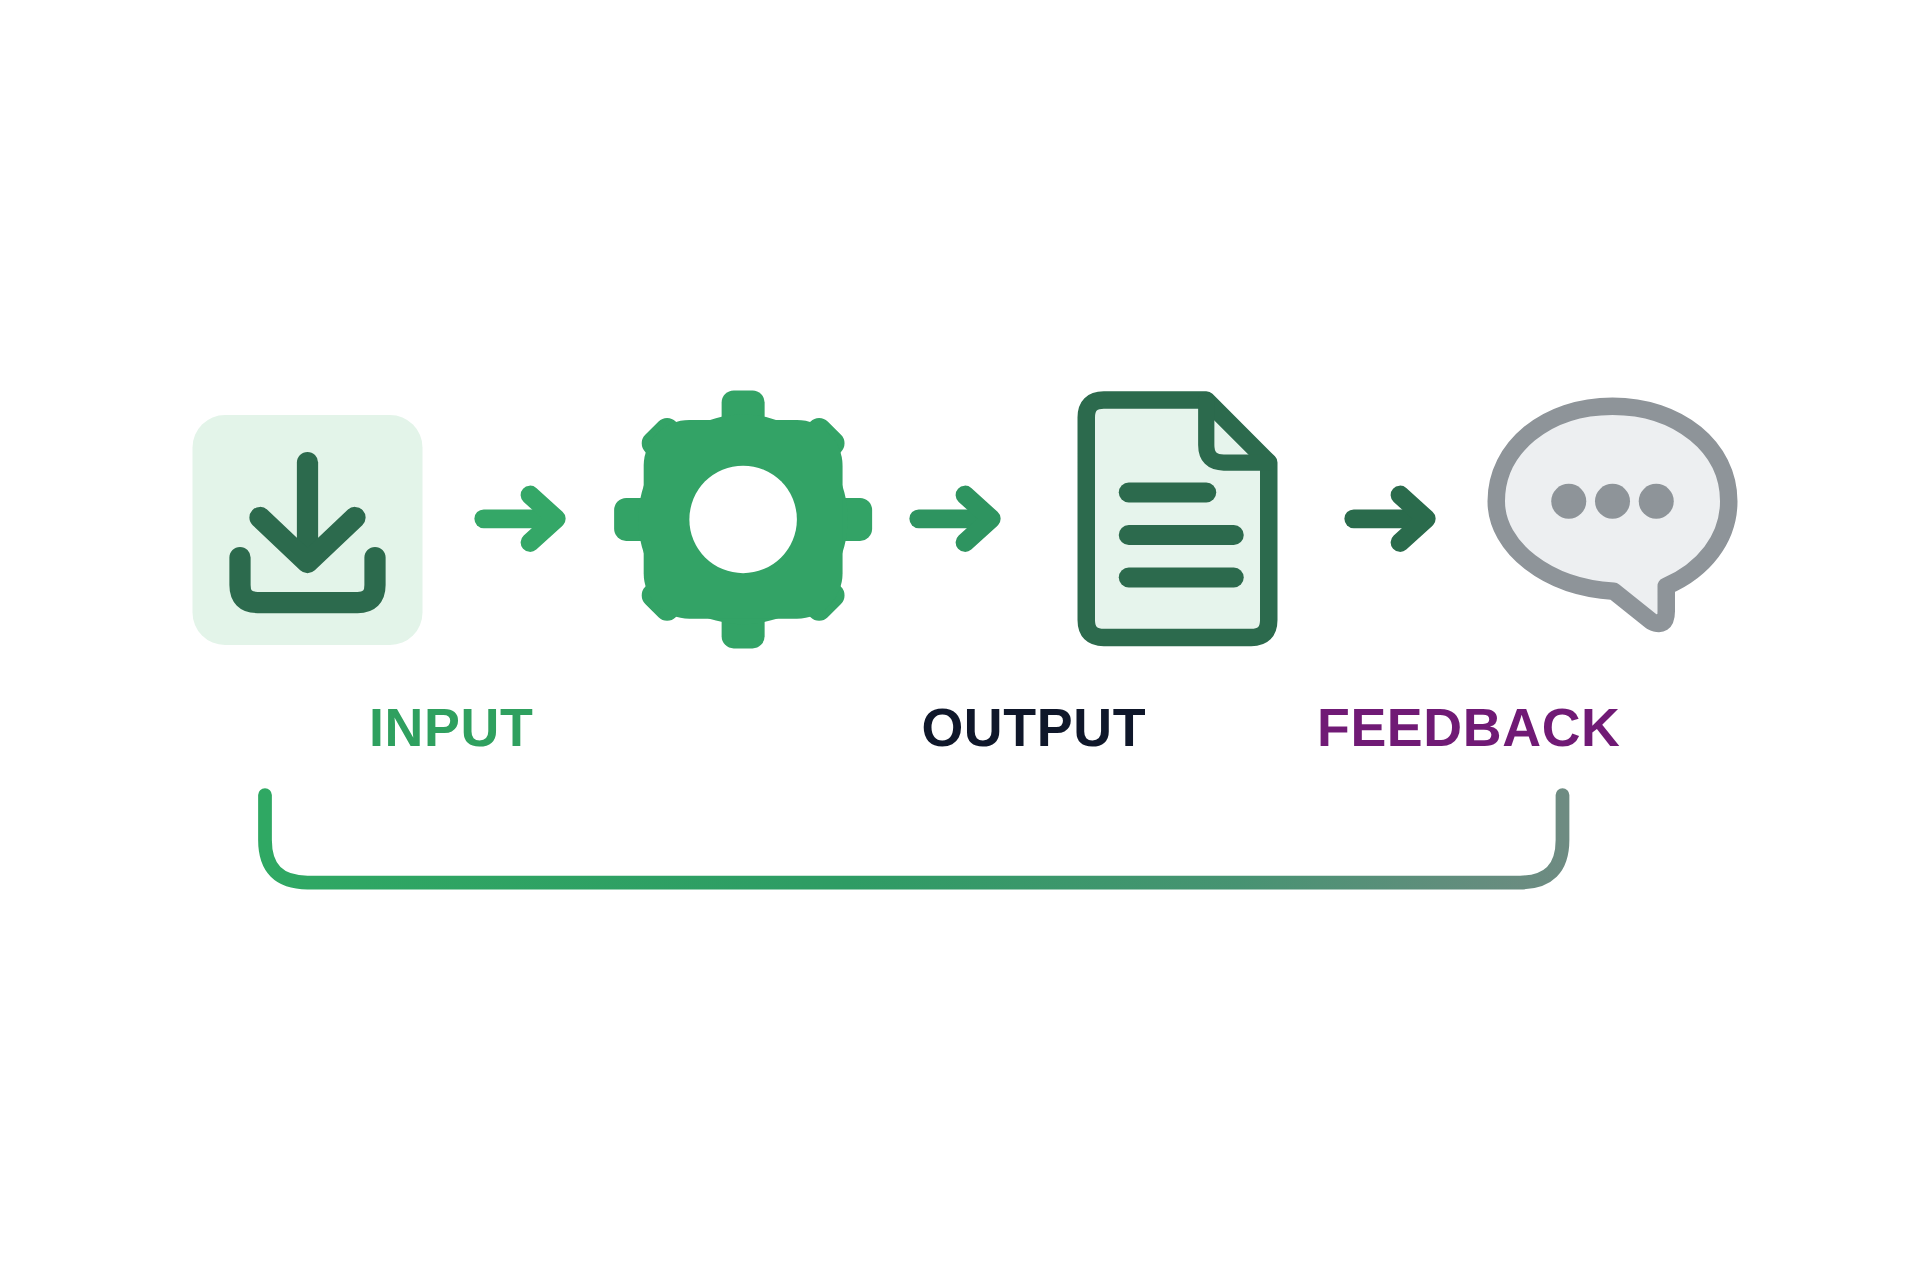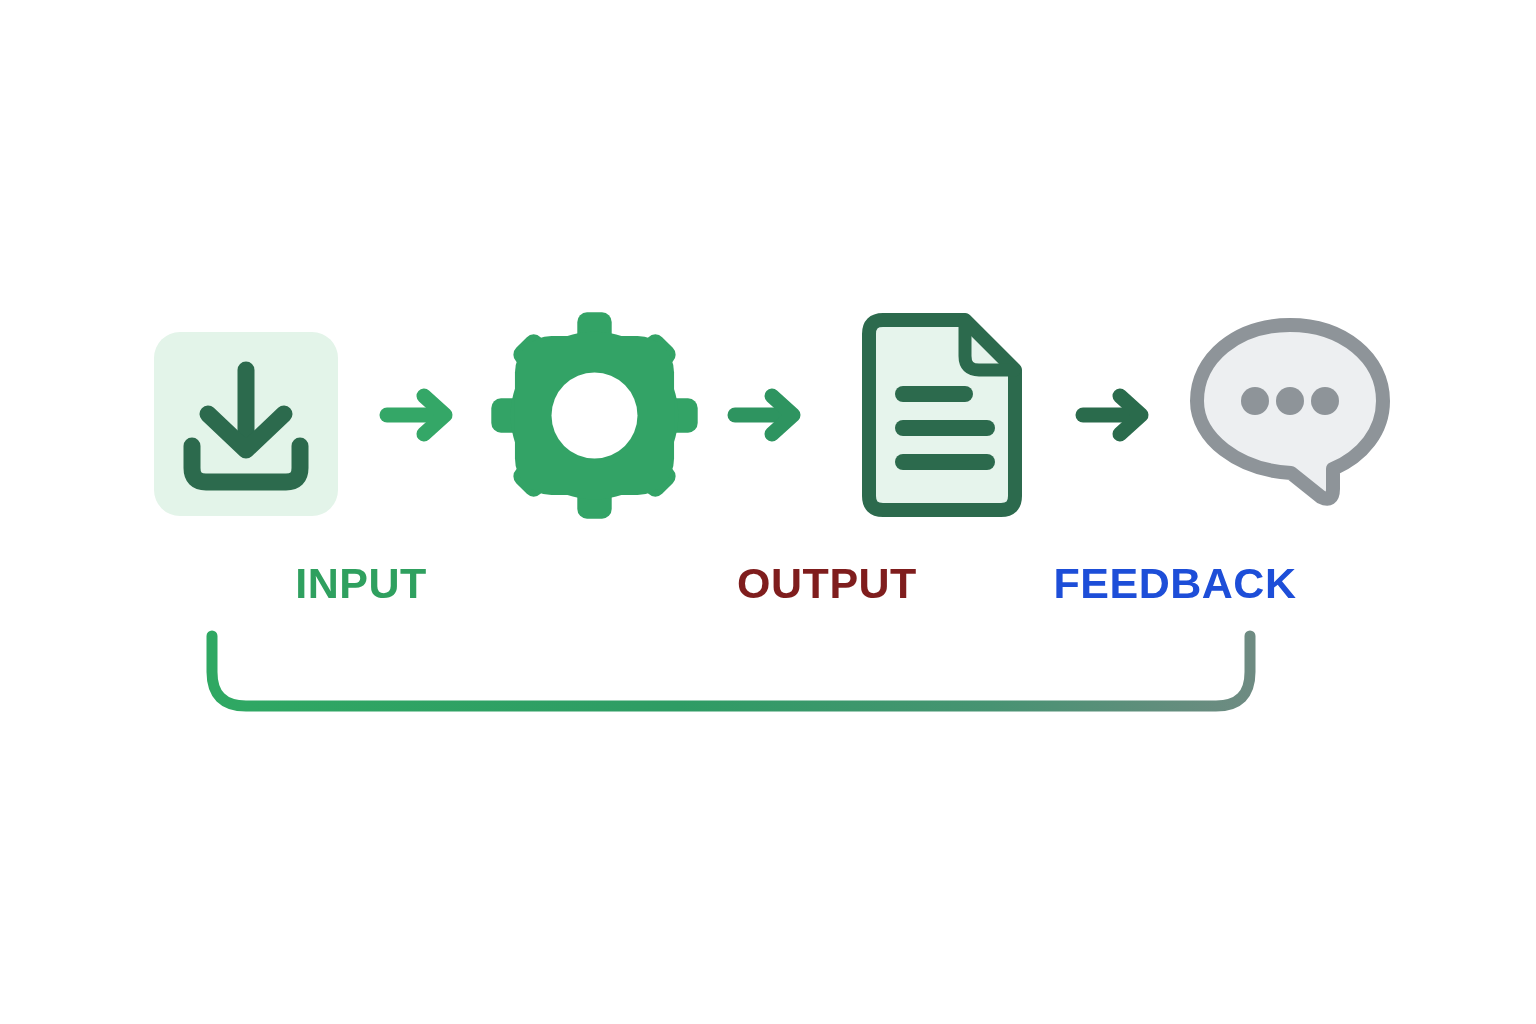--- a/index.html
+++ b/index.html
@@ -202,26 +202,26 @@
   <div class="labels-row">
 
     <div class="label-slot">
       <span class="stage-label" style="color:#2FA05F">INPUT</span>
     </div>
     <div class="label-gap"></div>
 
     <div class="label-gap"></div>
 
     <div class="label-slot">
-      <span class="stage-label" style="color:#7f1d1d">OUTPUT</span>
+      <span class="stage-label" style="color:#0f172a">OUTPUT</span>
     </div>
     <div class="label-gap"></div>
 
     <div class="label-slot">
-      <span class="stage-label" style="color:#1d4ed8">FEEDBACK</span>
+      <span class="stage-label" style="color:#701a75">FEEDBACK</span>
     </div>
 
   </div>
 
   <div class="loop-wrap">
     <svg width="1536" height="110" viewBox="0 0 1536 110">
       <defs>
         <linearGradient id="loopGrad" x1="0" y1="0" x2="1" y2="0">
           <stop offset="0%" stop-color="#2FA863"></stop>
           <stop offset="45%" stop-color="#2E9C64"></stop>

